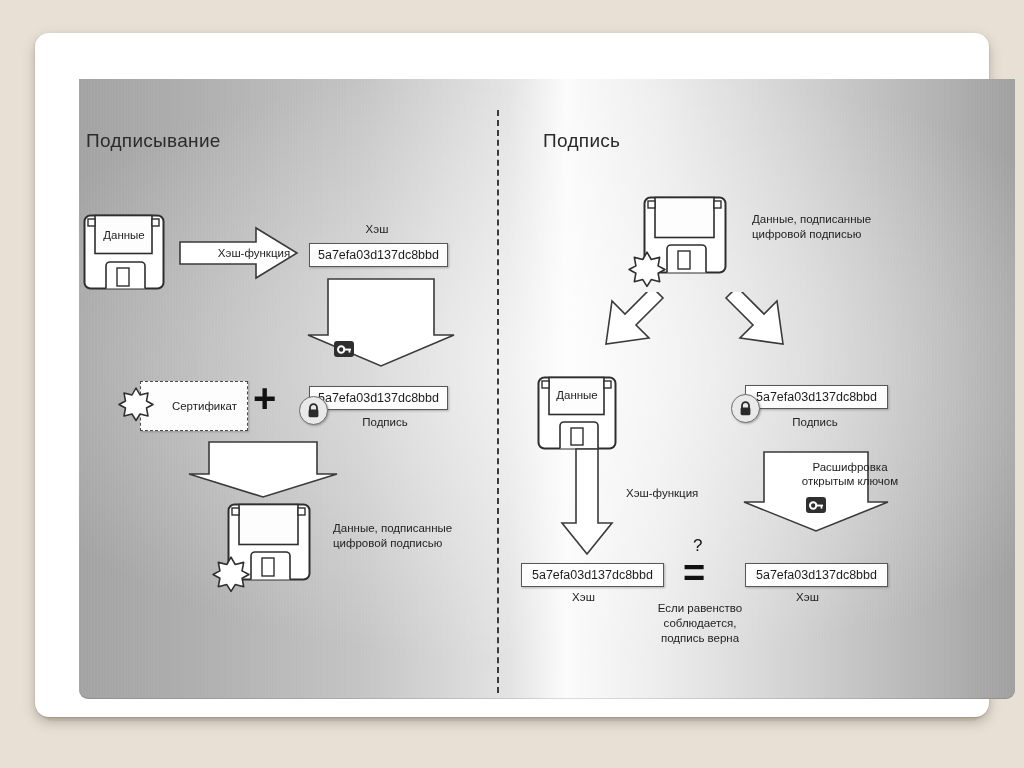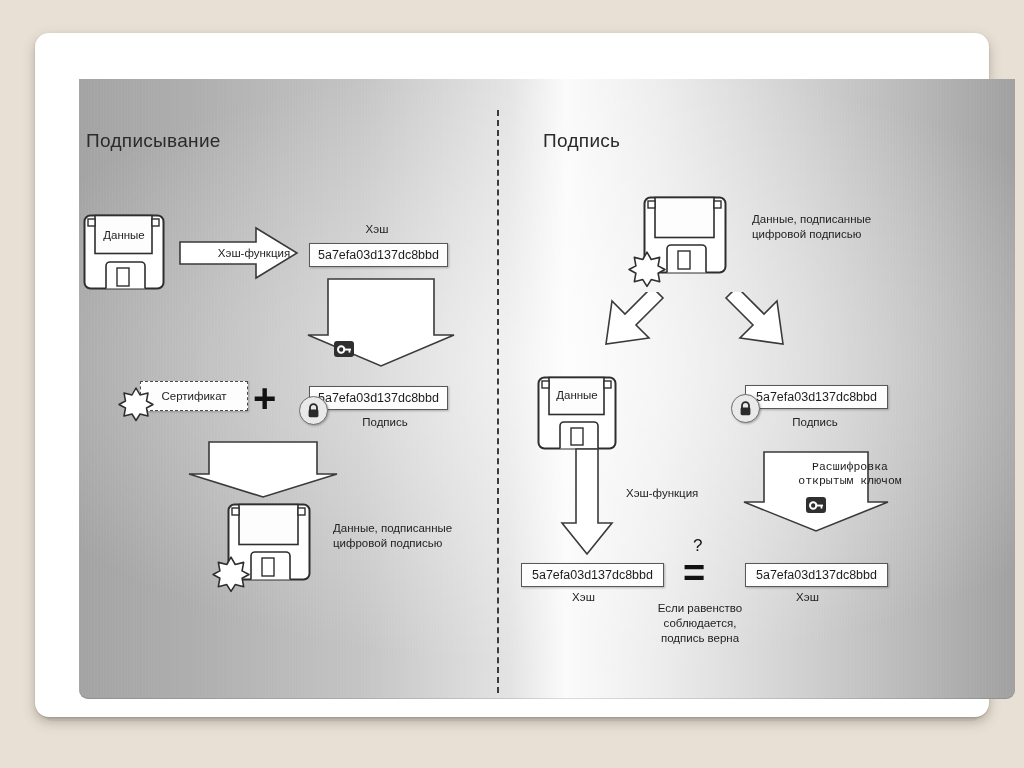--- a/index.html
+++ b/index.html
@@ -58,21 +58,21 @@
 
   
   .hashbox{
     position:absolute;background:#fdfdfd;border:1px solid #58585a;
     font-size:12.5px;color:#1d1d1d;text-align:center;
     padding:4px 8px;box-shadow:1px 1px 2px rgba(60,60,60,.35);
     white-space:nowrap;
   }
   .certbox{
     position:absolute;background:#fdfdfd;border:1px dashed #4a4a4a;
-    font-size:11.5px;color:#1d1d1d;text-align:center;padding:8px 10px;
+    font-size:11.5px;color:#1d1d1d;text-align:right;padding:18px 10px;
     box-shadow:1px 1px 2px rgba(60,60,60,.3);white-space:nowrap;
   }
 
   
   .lock-badge{
     position:absolute;width:27px;height:27px;border-radius:50%;
     background:#e9e9e9;border:1px solid #6d6d6d;
     box-shadow:1px 1px 2px rgba(60,60,60,.35);
     display:flex;align-items:center;justify-content:center;
   }
@@ -247,21 +247,21 @@
       <rect x="1.6" y="6.6" width="9.8" height="7.6" rx="1.4" fill="#2a2a2a"></rect>
     </svg>
   </div>
   <div class="caption" style="left:760px;top:415px;width:110px;">Подпись</div>
 
   <div class="shape" style="left:742px;top:450px;">
     <svg width="148" height="84" viewBox="0 0 148 84">
       <path d="M22 2 L126 2 L126 52 L146 52 L74 81 L2 52 L22 52 Z" fill="#ffffff" stroke="#3a3a3a" stroke-width="1.6" stroke-linejoin="miter"></path>
     </svg>
   </div>
-  <div class="arrow-label" style="left:748px;top:460px;width:136px;font-family:Liberation Mono, monospace;">Расшифровка
+  <div class="arrow-label" style="left:748px;top:460px;width:136px;">Расшифровка
 открытым ключом</div>
   <div class="key-chip" style="left:806px;top:497px;">
     <svg width="15" height="11" viewBox="0 0 15 11">
       <circle cx="4.2" cy="5.5" r="3.2" fill="none" stroke="#ffffff" stroke-width="2"></circle>
       <rect x="6.5" y="4.6" width="7.5" height="1.9" fill="#ffffff"></rect>
       <rect x="11.6" y="5.6" width="1.7" height="3" fill="#ffffff"></rect>
     </svg>
   </div>
 
   <div class="hashbox" style="left:745px;top:563px;width:125px;">5a7efa03d137dc8bbd</div>

